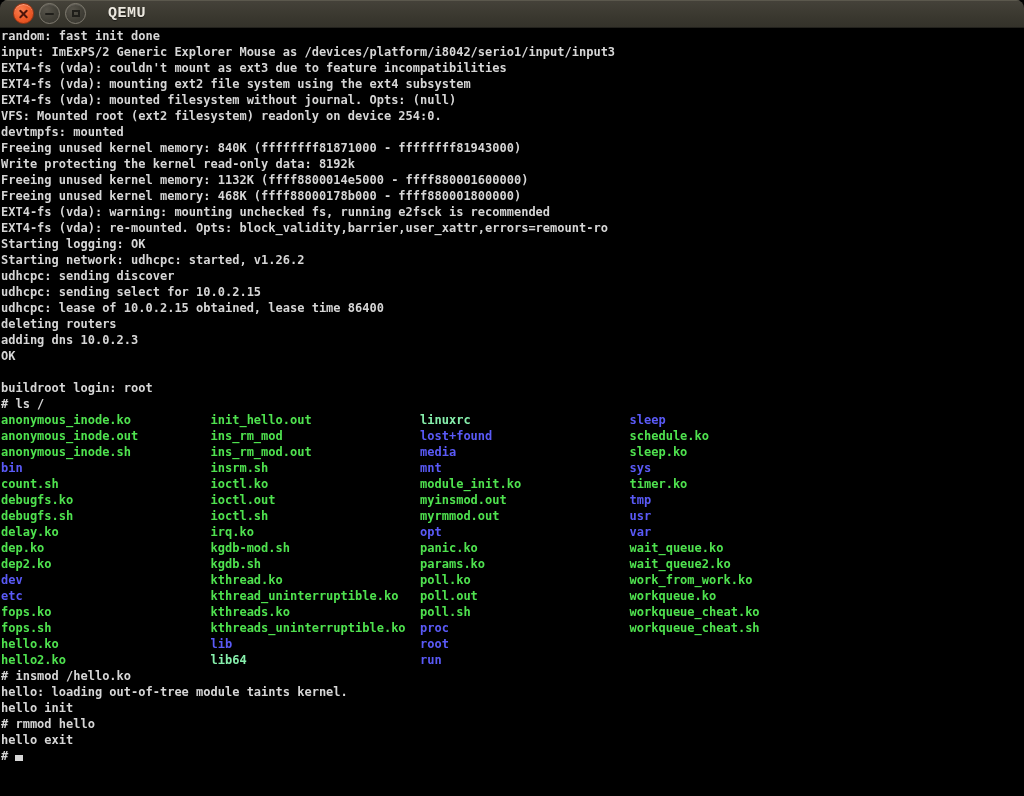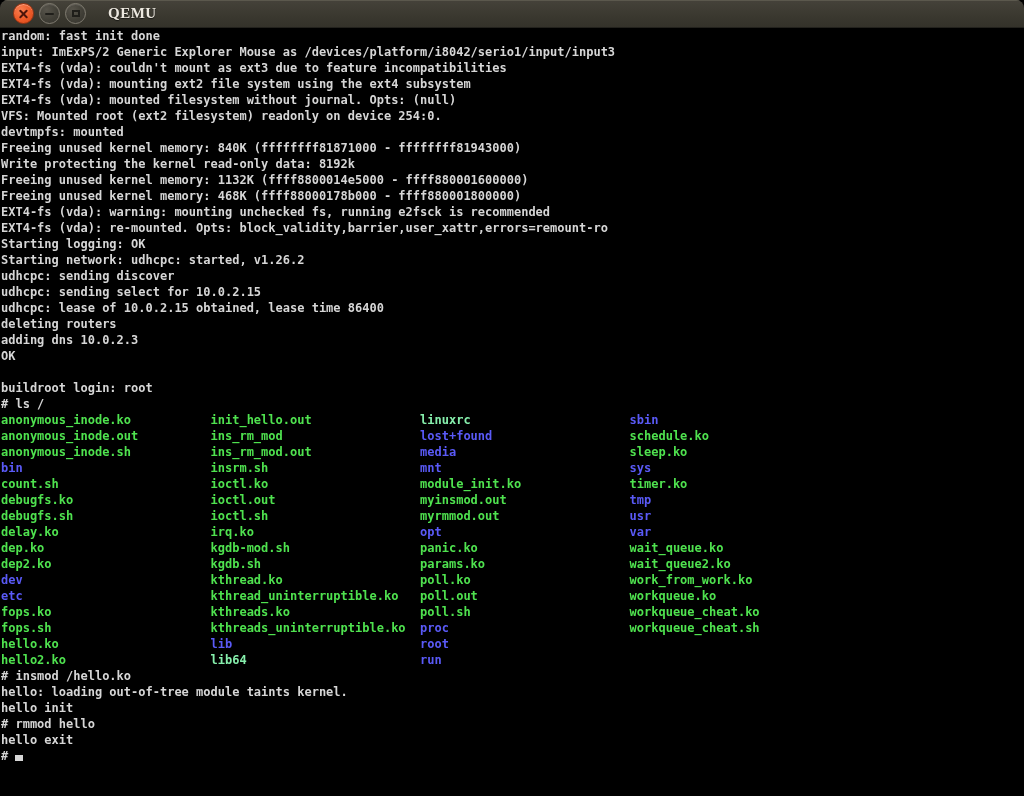--- a/index.html
+++ b/index.html
@@ -40,21 +40,21 @@
   #btn-close .glyph-x::after  { transform:rotate(-45deg); }
   #btn-min, #btn-max {
     background:radial-gradient(circle at 35% 30%, #57544b, #3f3d35 60%, #383630);
     border:1px solid #807c71;
     box-shadow:inset 0 1px 0 rgba(255,255,255,.12);
   }
   #btn-min .glyph-minus { width:9px; height:2px; background:#1f1e1a; border-radius:1px; margin-top:1px; }
   #btn-max .glyph-square { width:8px; height:7px; border:2px solid #1f1e1a; }
   #title-text {
     margin-left:22px;
-    font-family:Liberation Serif, serif;
+    font-family:Liberation Mono, monospace;
     font-weight:bold; font-size:15px; letter-spacing:.5px;
     color:#ece8df;
     text-shadow:0 1px 1px rgba(0,0,0,.6);
   }
   
   #terminal {
     width:1024px; height:768px;
     background:#000;
     padding:0 0 0 1px;
     cursor:text;
@@ -109,21 +109,21 @@
       <div class="line"><span class="fg">Starting network: udhcpc: started, v1.26.2</span></div>
       <div class="line"><span class="fg">udhcpc: sending discover</span></div>
       <div class="line"><span class="fg">udhcpc: sending select for 10.0.2.15</span></div>
       <div class="line"><span class="fg">udhcpc: lease of 10.0.2.15 obtained, lease time 86400</span></div>
       <div class="line"><span class="fg">deleting routers</span></div>
       <div class="line"><span class="fg">adding dns 10.0.2.3</span></div>
       <div class="line"><span class="fg">OK</span></div>
       <div class="line"><span class="fg"></span></div>
       <div class="line"><span class="fg">buildroot login: root</span></div>
       <div class="line"><span class="fg"># ls /</span></div>
-      <div class="line"><span class="exec">anonymous_inode.ko           </span><span class="exec">init_hello.out               </span><span class="link">linuxrc                      </span><span class="dir">sbin</span></div>
+      <div class="line"><span class="exec">anonymous_inode.ko           </span><span class="exec">init_hello.out               </span><span class="link">linuxrc                      </span><span class="dir">sleep</span></div>
       <div class="line"><span class="exec">anonymous_inode.out          </span><span class="exec">ins_rm_mod                   </span><span class="dir">lost+found                   </span><span class="exec">schedule.ko</span></div>
       <div class="line"><span class="exec">anonymous_inode.sh           </span><span class="exec">ins_rm_mod.out               </span><span class="dir">media                        </span><span class="exec">sleep.ko</span></div>
       <div class="line"><span class="dir">bin                          </span><span class="exec">insrm.sh                     </span><span class="dir">mnt                          </span><span class="dir">sys</span></div>
       <div class="line"><span class="exec">count.sh                     </span><span class="exec">ioctl.ko                     </span><span class="exec">module_init.ko               </span><span class="exec">timer.ko</span></div>
       <div class="line"><span class="exec">debugfs.ko                   </span><span class="exec">ioctl.out                    </span><span class="exec">myinsmod.out                 </span><span class="dir">tmp</span></div>
       <div class="line"><span class="exec">debugfs.sh                   </span><span class="exec">ioctl.sh                     </span><span class="exec">myrmmod.out                  </span><span class="dir">usr</span></div>
       <div class="line"><span class="exec">delay.ko                     </span><span class="exec">irq.ko                       </span><span class="dir">opt                          </span><span class="dir">var</span></div>
       <div class="line"><span class="exec">dep.ko                       </span><span class="exec">kgdb-mod.sh                  </span><span class="exec">panic.ko                     </span><span class="exec">wait_queue.ko</span></div>
       <div class="line"><span class="exec">dep2.ko                      </span><span class="exec">kgdb.sh                      </span><span class="exec">params.ko                    </span><span class="exec">wait_queue2.ko</span></div>
       <div class="line"><span class="dir">dev                          </span><span class="exec">kthread.ko                   </span><span class="exec">poll.ko                      </span><span class="exec">work_from_work.ko</span></div>

